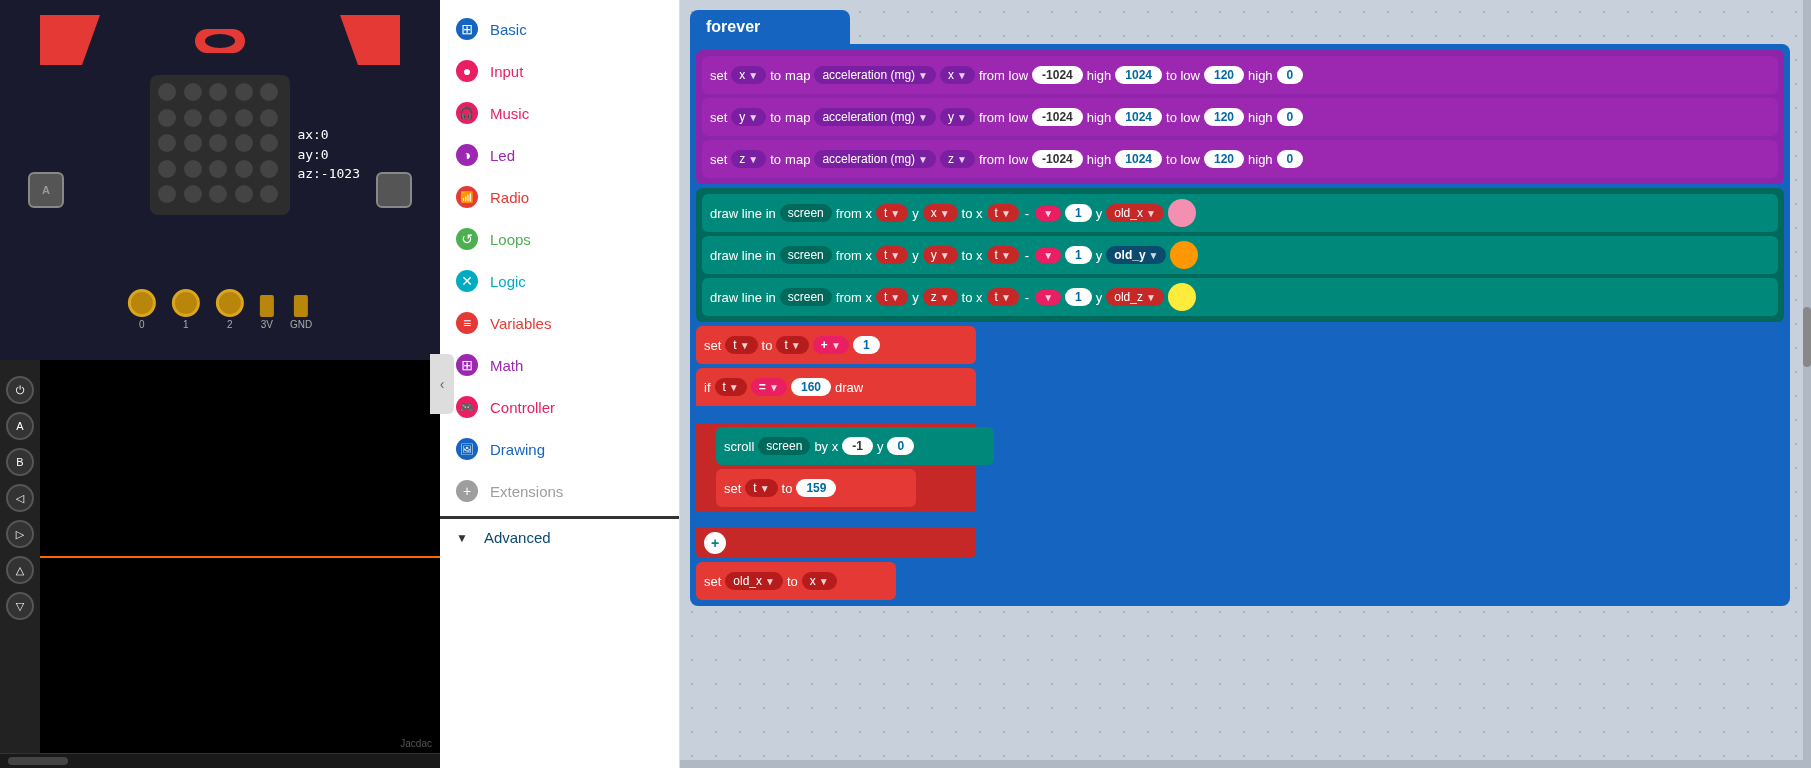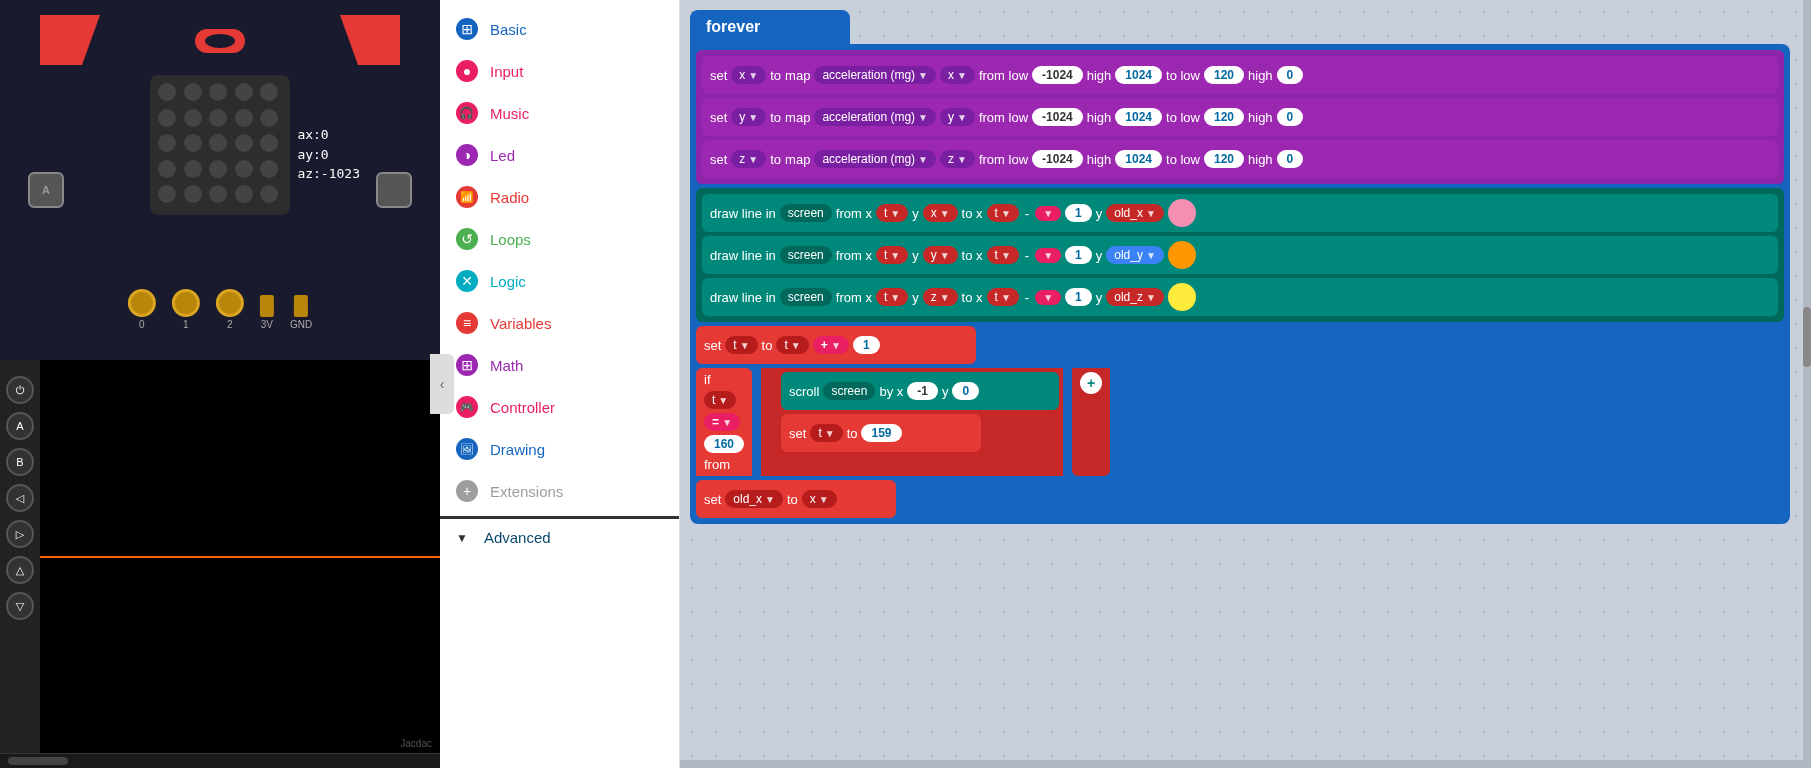--- a/index.html
+++ b/index.html
@@ -699,21 +699,21 @@
           <span class="block-label">y</span>
           <div class="block-var-teal" style="background:#c62828;">y <span class="dropdown-arrow">▼</span></div>
           <span class="block-label">to x</span>
           <div class="block-var-teal" style="background:#c62828;">t <span class="dropdown-arrow">▼</span></div>
           <span style="color:#fff;padding:0 2px;">-</span>
           <div class="block-var-teal" style="background:#e91e63;">
               <span class="dropdown-arrow">▼</span>
             </div>
           <div class="block-input">1</div>
           <span class="block-label">y</span>
-          <div class="block-var-teal" style="background:#3b82f6;">old_y <span class="dropdown-arrow">▼</span></div>
+          <div class="block-var-teal" style="background:#0c4a6e;font-weight:bold;">old_y <span class="dropdown-arrow">▼</span></div>
           <div class="color-dot-orange"></div>
         </div>
 
         <div class="block-row" style="background:#00897b;">
           <span class="block-label">draw line in</span>
           <div class="block-var-teal">screen</div>
           <span class="block-label">from x</span>
           <div class="block-var-teal" style="background:#c62828;">t <span class="dropdown-arrow">▼</span></div>
           <span class="block-label">y</span>
           <div class="block-var-teal" style="background:#c62828;">z <span class="dropdown-arrow">▼</span></div>
@@ -732,27 +732,27 @@
 
       <div class="block-row" style="background:#e53935; width:280px;">
         <span class="block-label">set</span>
         <div class="block-var" style="background:#b71c1c;">t <span class="dropdown-arrow">▼</span></div>
         <span class="block-label">to</span>
         <div class="block-var" style="background:#b71c1c;">t <span class="dropdown-arrow">▼</span></div>
         <div class="block-operator">+ <span class="dropdown-arrow">▼</span></div>
         <div class="block-input">1</div>
       </div>
 
-      <div style="display:flex; flex-direction:row; gap:9px; width:280px;">
+      <div style="display:flex; flex-direction:column; gap:17px; width:280px;">
         <div class="block-row" style="background:#e53935; border-radius:6px 6px 0 0;">
           <span class="block-label">if</span>
           <div class="block-var" style="background:#b71c1c;">t <span class="dropdown-arrow">▼</span></div>
           <div class="block-operator">= <span class="dropdown-arrow">▼</span></div>
           <div class="block-input">160</div>
-          <span class="block-label">from</span>
+          <span class="block-label">draw</span>
         </div>
 
         <div style="background:#c62828; padding:4px 4px 4px 20px; display:flex; flex-direction:column; gap:4px;">
 
           <div class="block-row scroll-block" style="background:#00897b; width:278px;">
             <span class="block-label">scroll</span>
             <div class="block-var-teal">screen</div>
             <span class="block-label">by x</span>
             <div class="block-input-neg">-1</div>
             <span class="block-label">y</span>

